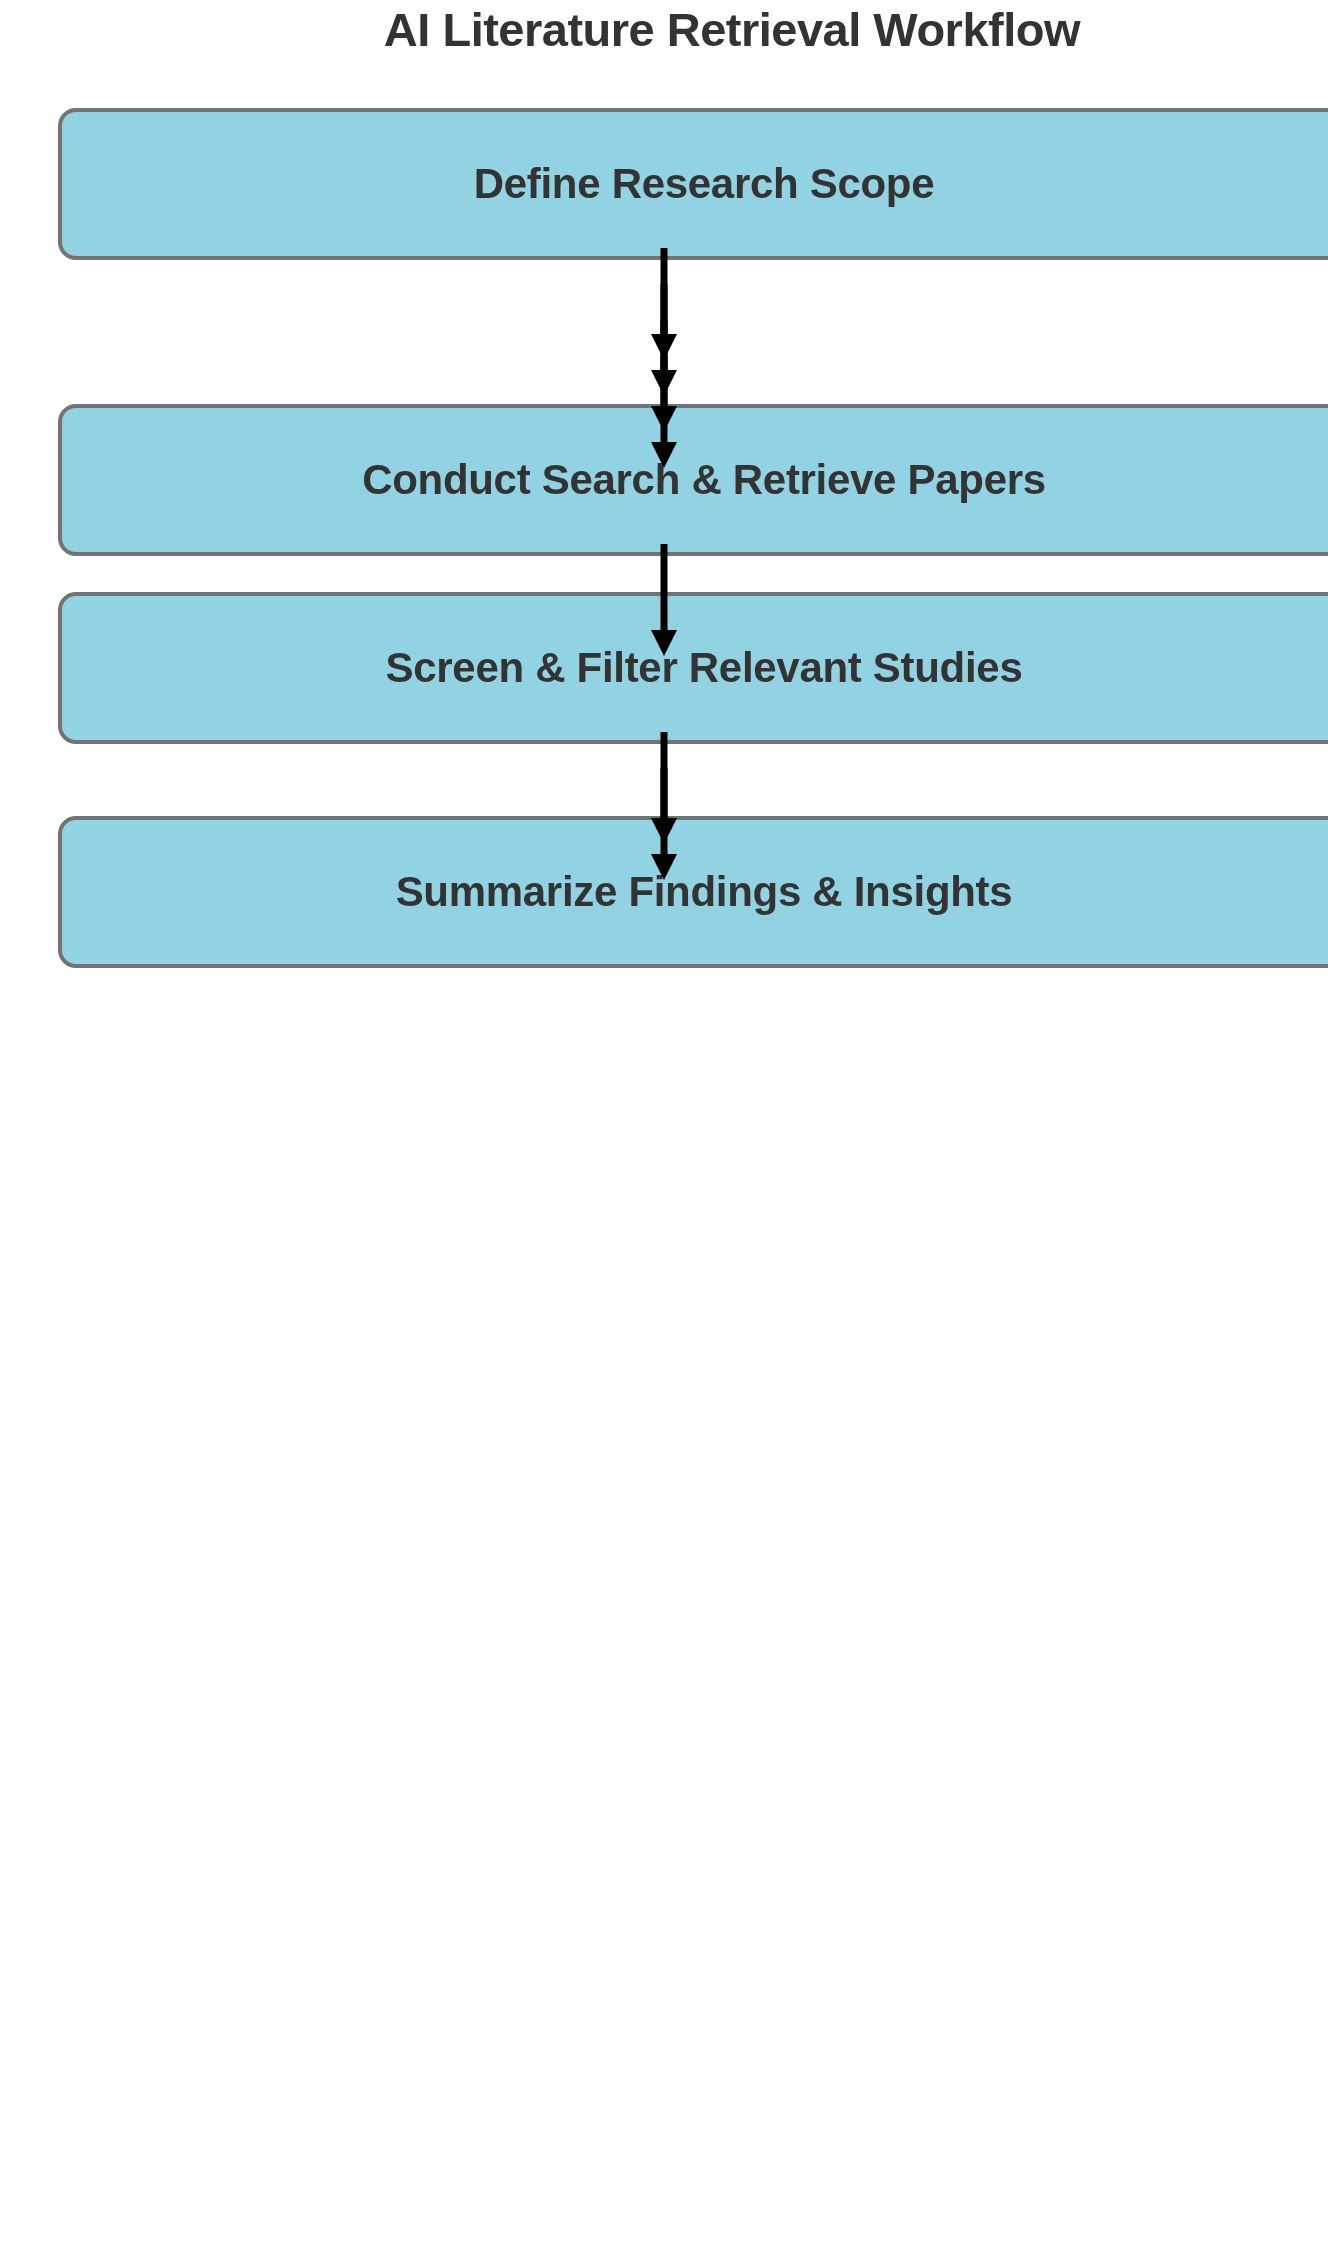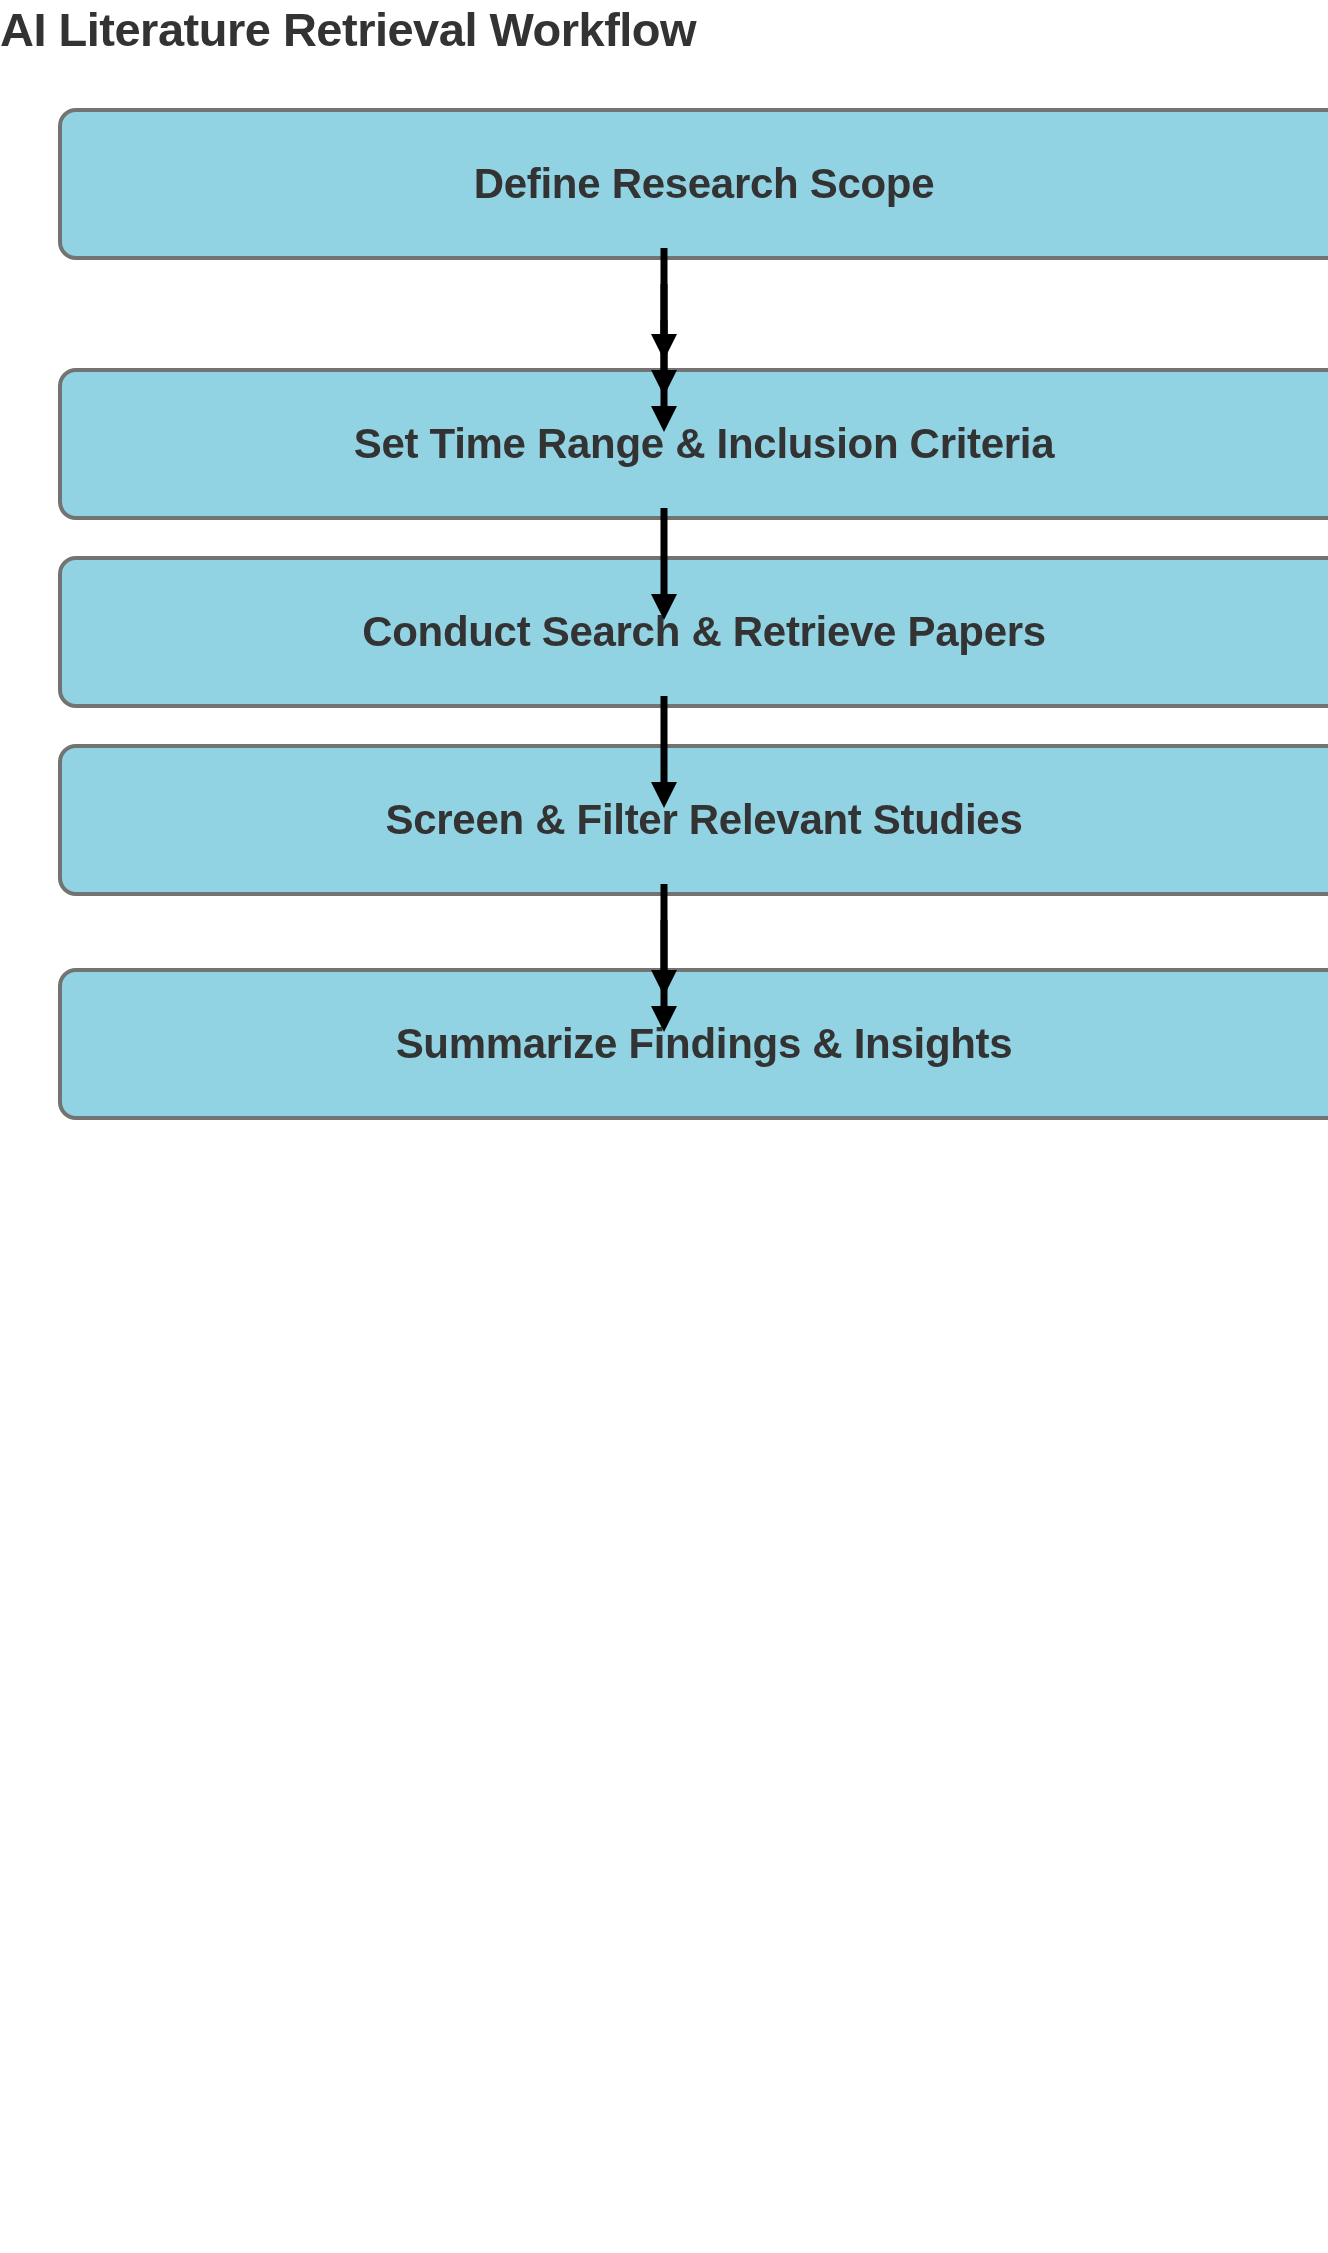--- a/index.html
+++ b/index.html
@@ -15,23 +15,23 @@
   }
   .page {
     position: relative;
     width: 1328px;
     height: 2253px;
     background: #ffffff;
   }
   .chart-title {
     position: absolute;
     top: 2px;
-    left: 0;
+    left: 8px;
     width: 1072px;
-    text-align: left;
+    text-align: right;
     font-size: 47px;
     font-weight: bold;
     color: #333333;
     letter-spacing: -0.5px;
     font-family: "Liberation Sans", sans-serif;
   }
   .flow {
     position: absolute;
     top: 108px;
     left: 18px;
@@ -112,25 +112,20 @@
     </div>
 
 
     <div class="gap">
       <svg class="connector" viewBox="0 0 40 120">
         <line x1="20" y1="0" x2="20" y2="92" stroke="#000000" stroke-width="7"></line>
         <polygon points="20,112 7,86 33,86" fill="#000000"></polygon>
       </svg>
     </div>
 
-    <div class="node-wrap">
-      <div class="node">
-        <span class="node-label">Set Time Range &amp; Inclusion Criteria</span>
-      </div>
-    </div>
 
     <div class="gap">
       <svg class="connector" viewBox="0 0 40 120">
         <line x1="20" y1="0" x2="20" y2="92" stroke="#000000" stroke-width="7"></line>
         <polygon points="20,112 7,86 33,86" fill="#000000"></polygon>
       </svg>
     </div>
 
     <div class="node-wrap">
       <div class="node">

